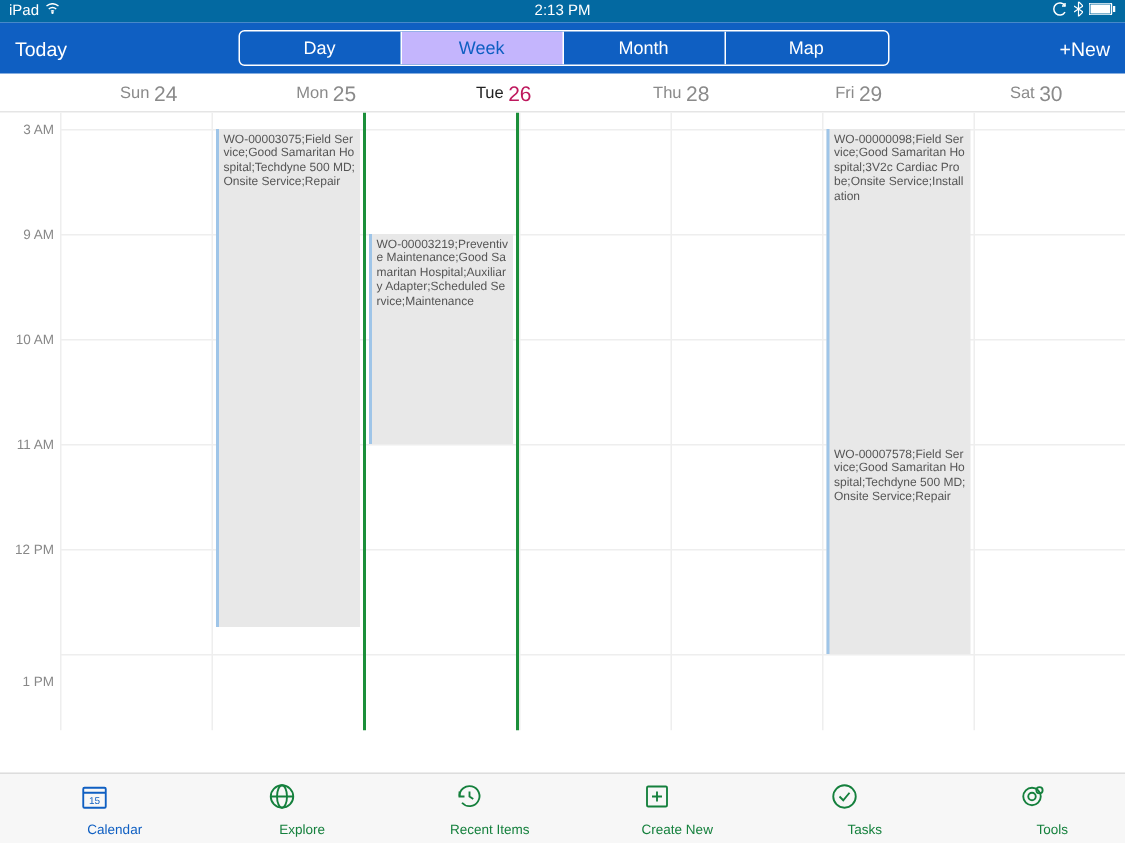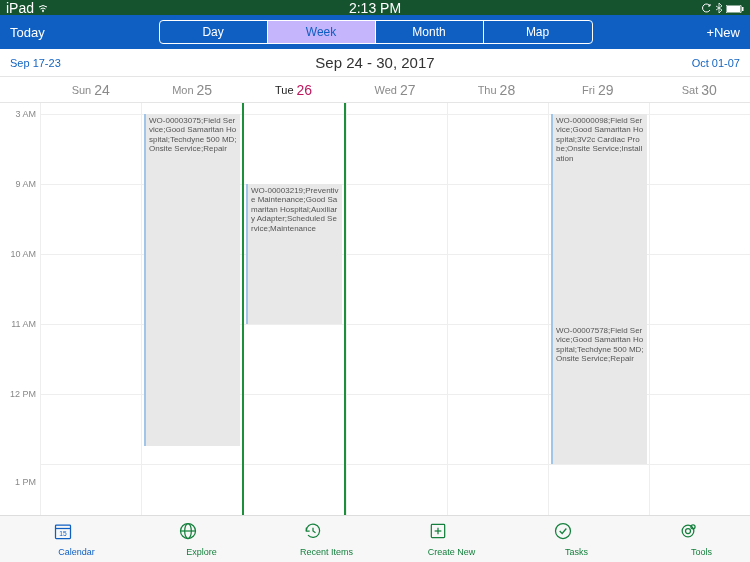--- a/index.html
+++ b/index.html
@@ -1,20 +1,20 @@
 <!DOCTYPE html>
 <html><head>
 <meta charset="utf-8">
 <style>
   * { margin: 0; padding: 0; box-sizing: border-box; font-family: -apple-system, BlinkMacSystemFont, "Segoe UI", Helvetica, Arial, sans-serif; }
   body { width: 750px; height: 562px; background: #000; overflow: hidden; }
   .device { width: 750px; height: 562px; background: #fff; position: relative; }
 
   
-  .status-bar { height: 15px; background: #14532d; color: #fff; display: flex; align-items: center; justify-content: space-between; font-size: 14px; padding: 0 6px; }
+  .status-bar { height: 15px; background: #0369a1; color: #fff; display: flex; align-items: center; justify-content: space-between; font-size: 10px; padding: 0 6px; }
   .status-left { display: flex; align-items: center; gap: 4px; }
   .status-center { position: absolute; left: 50%; transform: translateX(-50%); font-weight: 500; }
   .status-right { display: flex; align-items: center; gap: 4px; }
 
   
   .header { height: 34px; background: #0F5FC2; display: flex; align-items: center; justify-content: space-between; padding: 0 10px; }
   .today-btn { color: #fff; font-size: 13px; cursor: pointer; }
   .seg { display: flex; border: 1px solid #fff; border-radius: 4px; overflow: hidden; }
   .seg-item { width: 108px; text-align: center; font-size: 12px; color: #fff; padding: 4px 0; cursor: pointer; border-right: 1px solid #fff; }
   .seg-item:last-child { border-right: none; }
@@ -87,44 +87,35 @@
     <div class="today-btn">Today</div>
     <div class="seg" id="seg">
         <div class="seg-item">Day</div>
         <div class="seg-item active">Week</div>
         <div class="seg-item">Month</div>
         <div class="seg-item">Map</div>
       </div>
     <div class="new-btn">+New</div>
   </div>
 
-  <div class="subheader">
-    <div class="nav-prev">Sep 17-23</div>
-    <div class="range-title">Sep 24 - 30, 2017</div>
-    <div class="nav-next">Oct 01-07</div>
-  </div>
 
   <div class="day-row">
     <div class="time-gutter"></div>
     <div id="day-heads" style="display:flex;flex:1;">
         <div class="day-head">
           <span>Sun</span> 
           <span class="num">24</span>
         </div>
         <div class="day-head">
           <span>Mon</span> 
           <span class="num">25</span>
         </div>
         <div class="day-head today">
           <span>Tue</span> 
           <span class="num">26</span>
-        </div>
-        <div class="day-head">
-          <span>Wed</span> 
-          <span class="num">27</span>
         </div>
         <div class="day-head">
           <span>Thu</span> 
           <span class="num">28</span>
         </div>
         <div class="day-head">
           <span>Fri</span> 
           <span class="num">29</span>
         </div>
         <div class="day-head">

